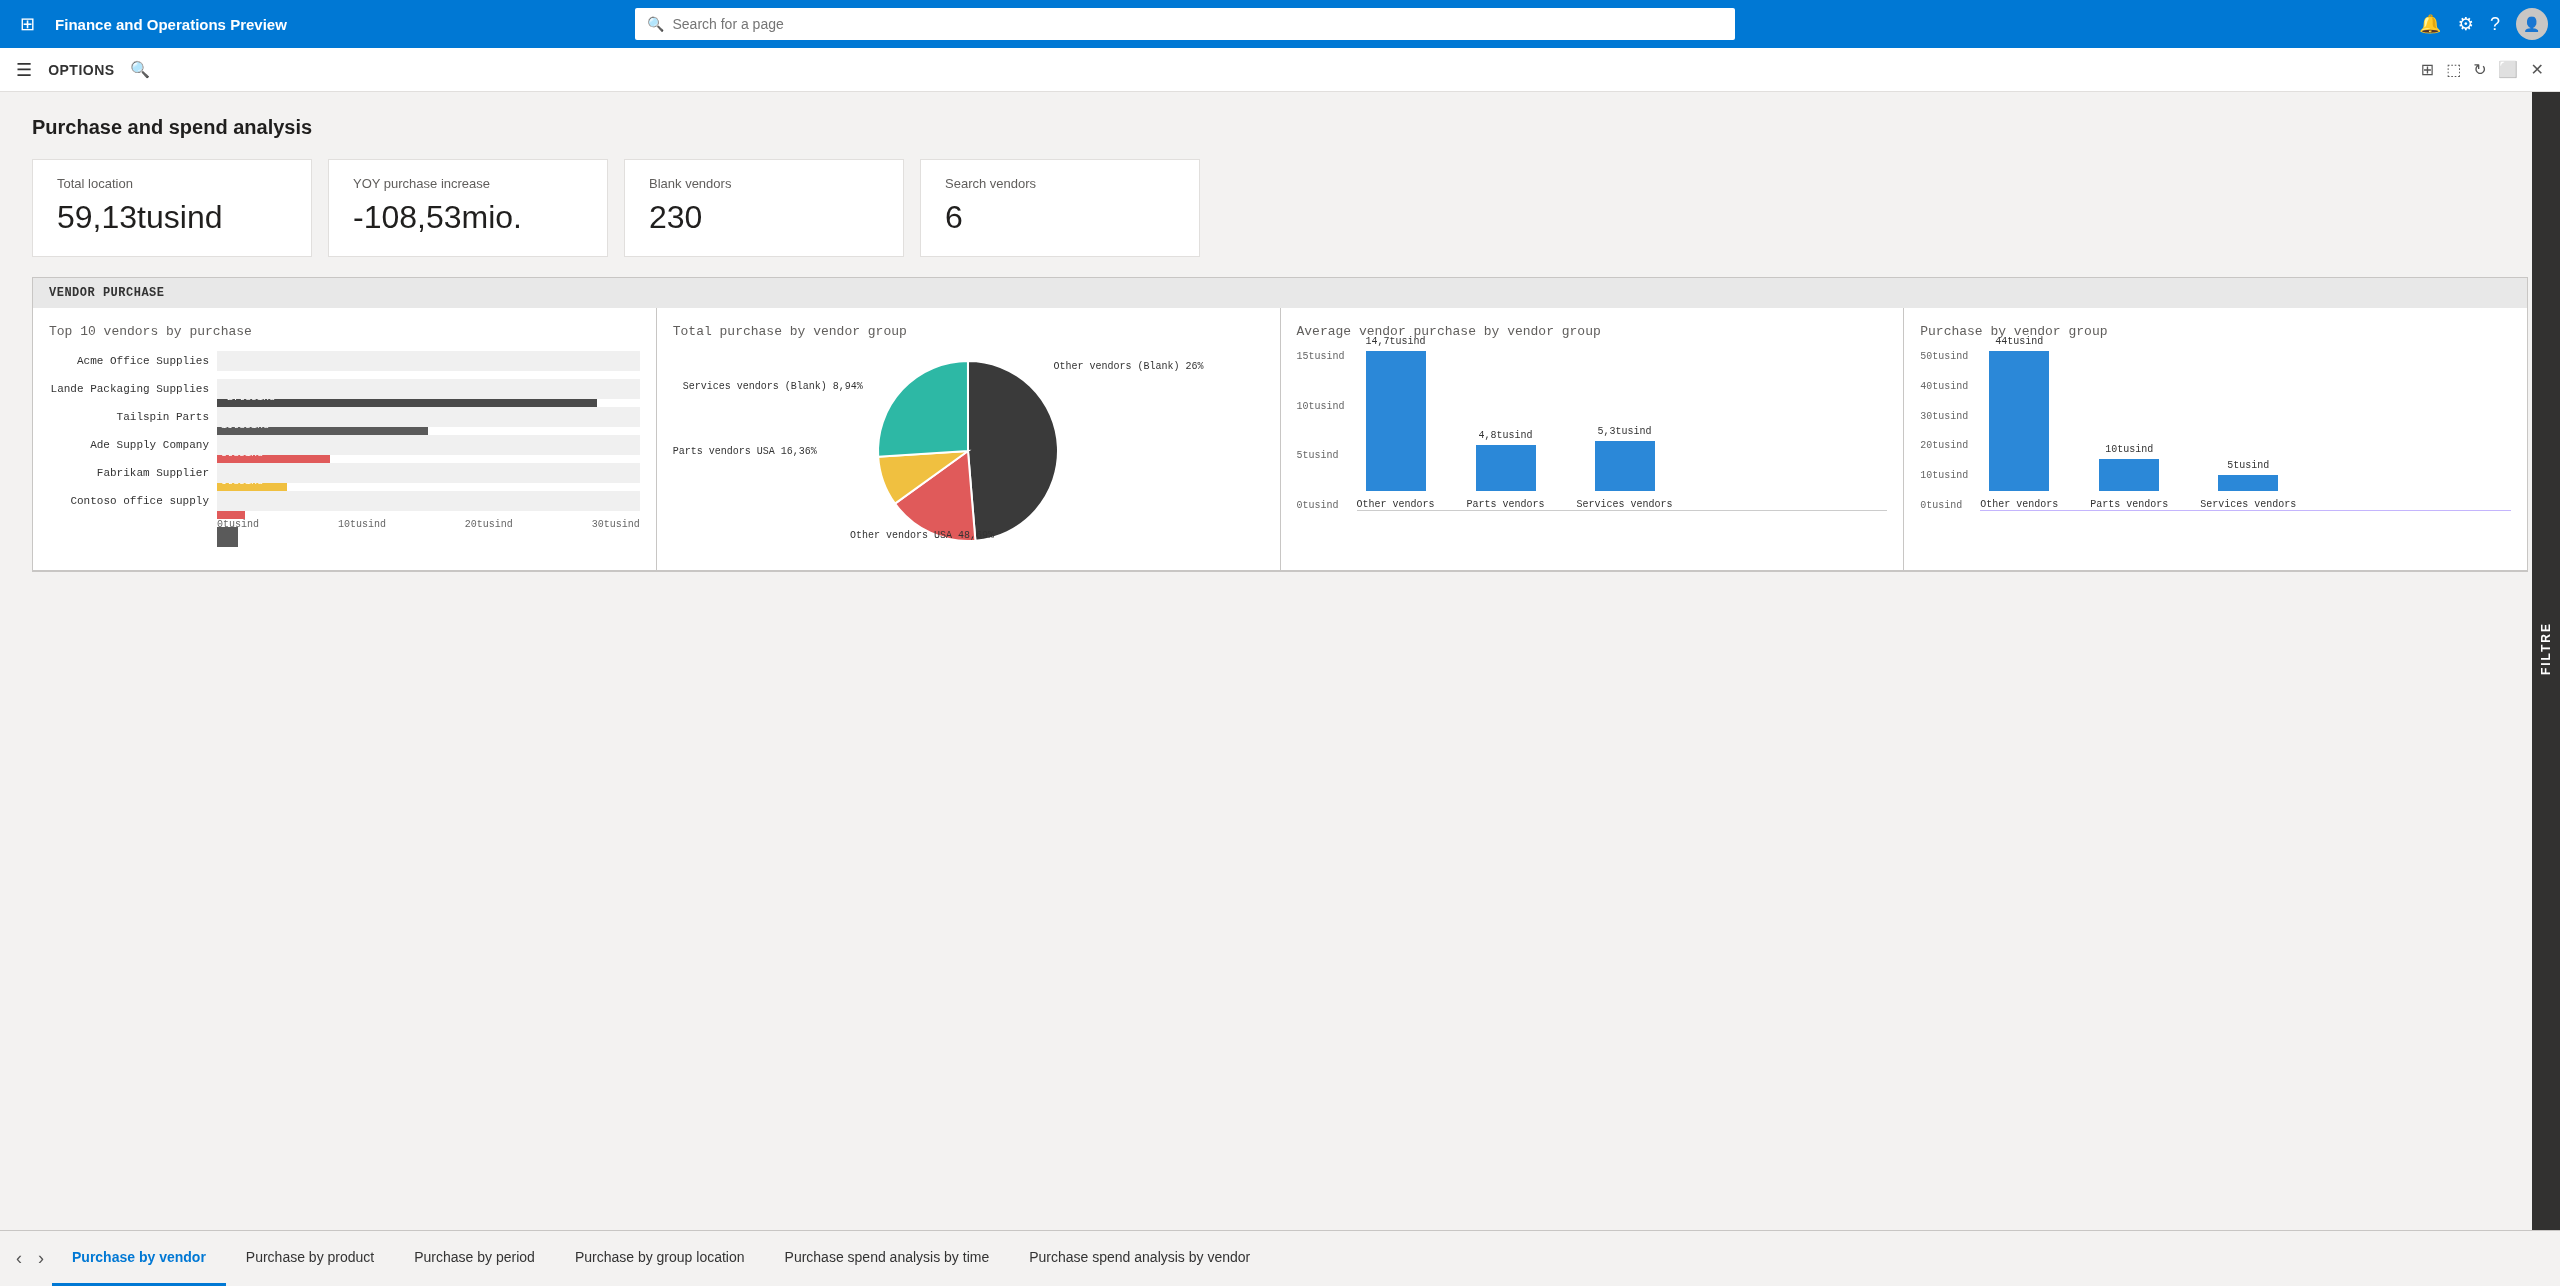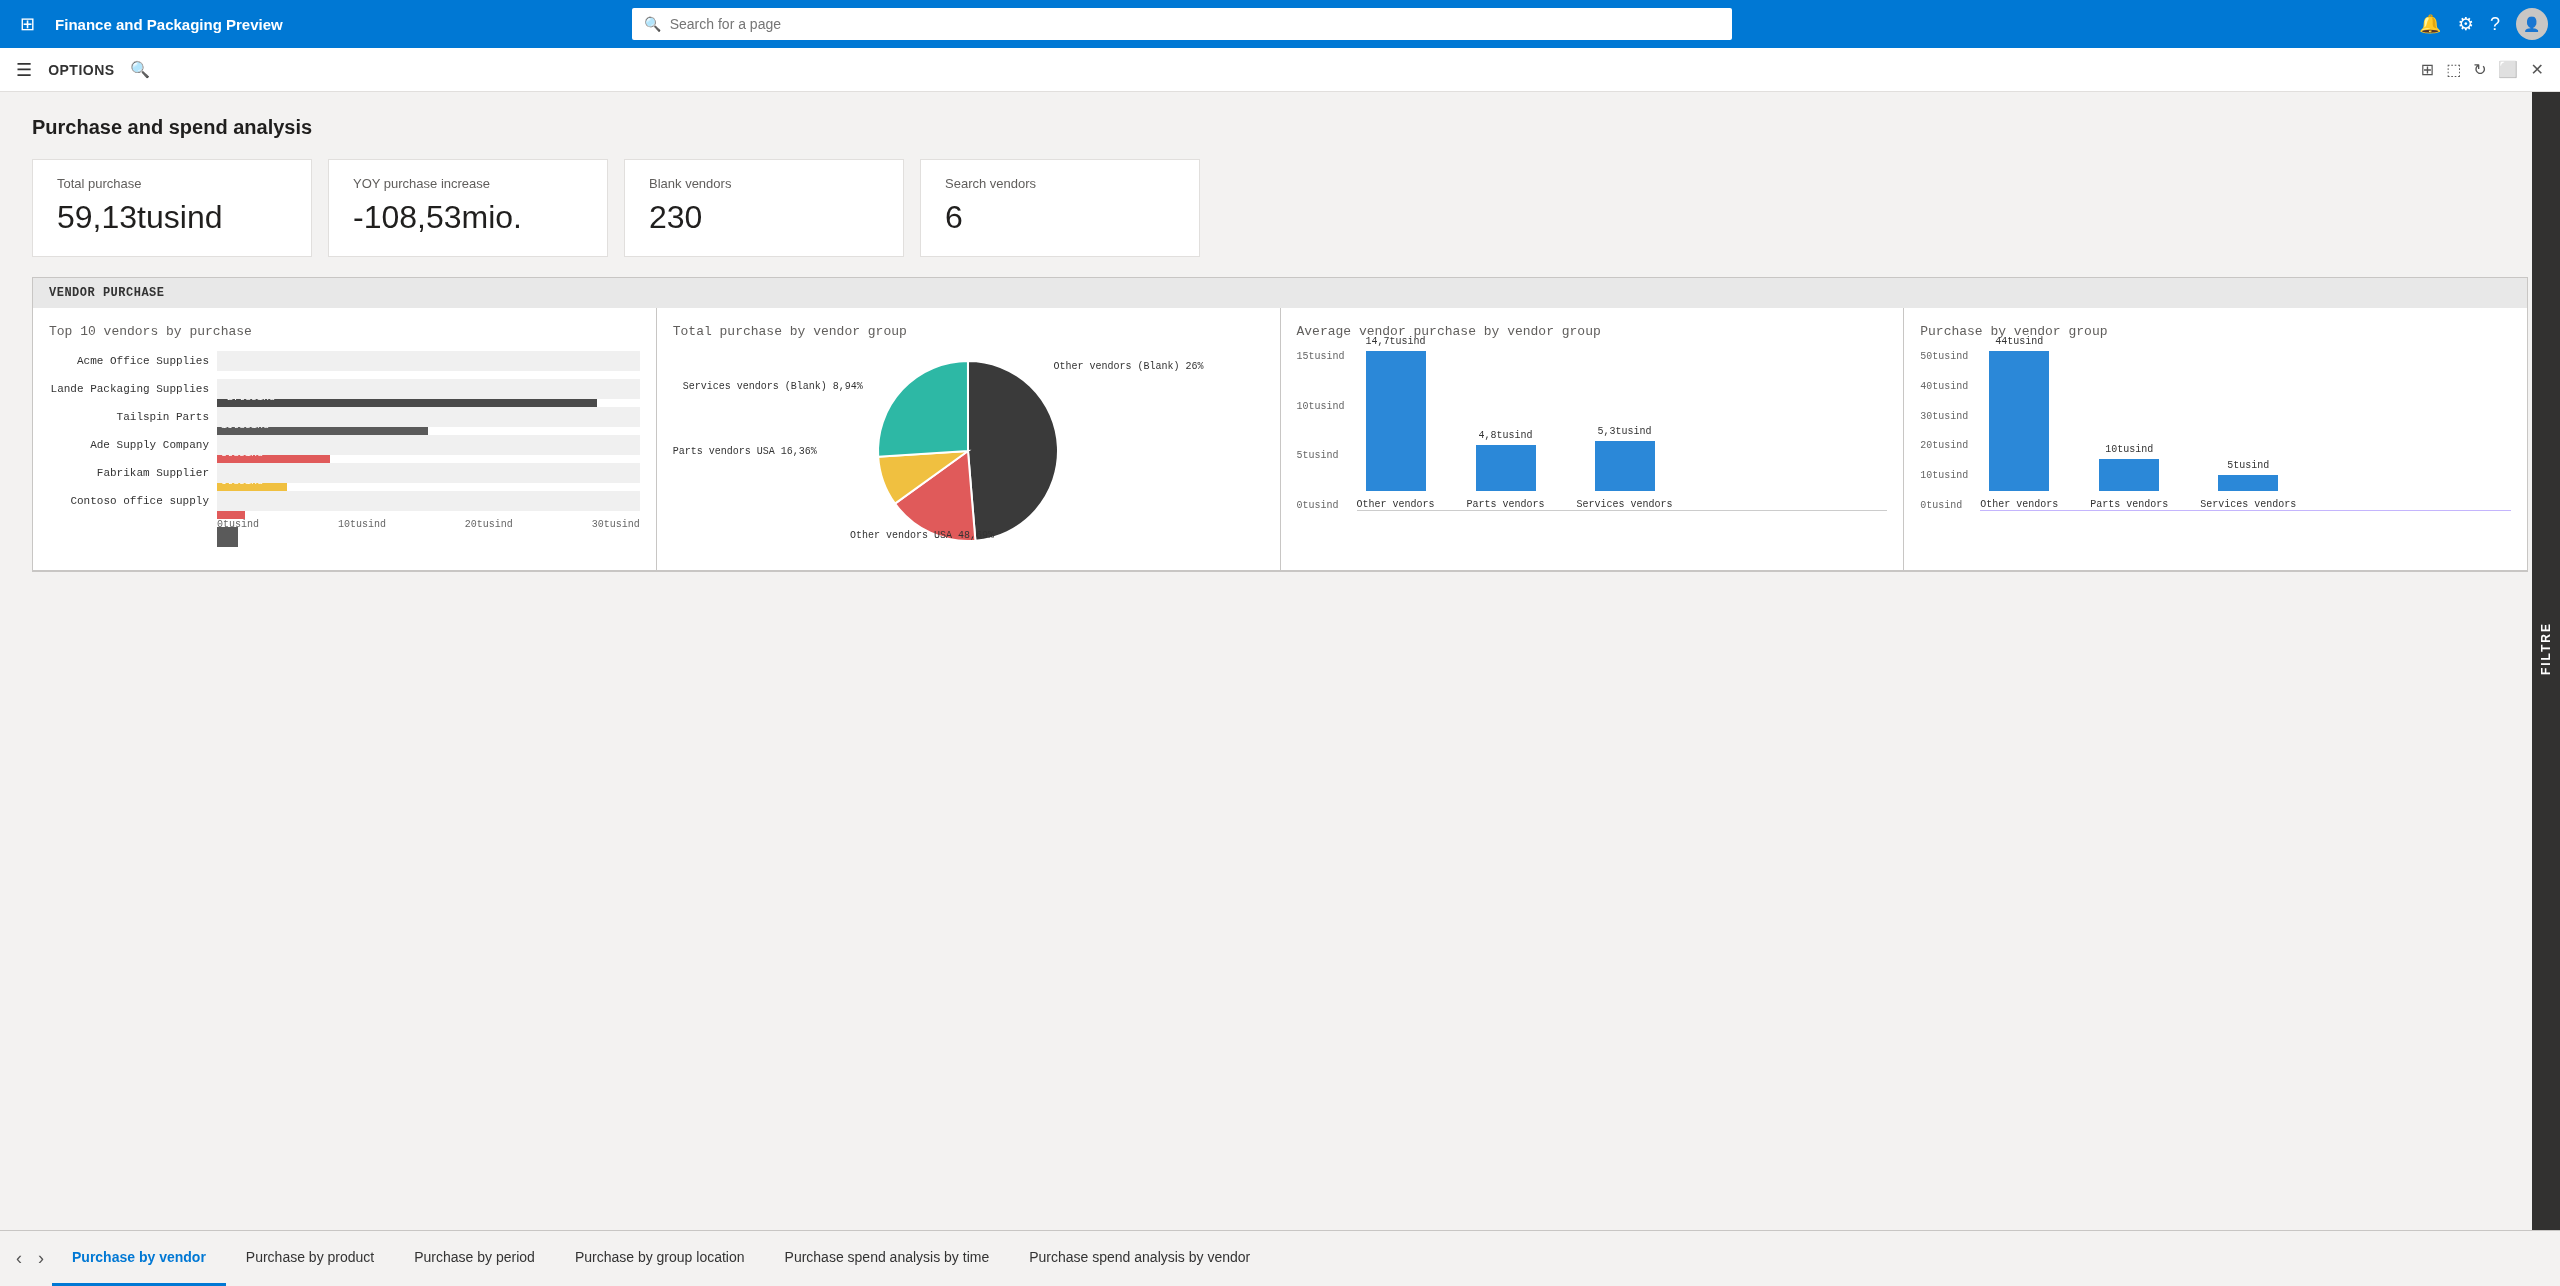--- a/index.html
+++ b/index.html
@@ -297,21 +297,21 @@
       font-size: 14px;
     }
 
     svg.pie-svg { overflow: visible; }
   </style>
 </head>
 <body>
 
 <div class="top-nav">
   <span class="nav-grid-icon">⊞</span>
-  <span class="nav-title">Finance and Packaging Preview</span>
+  <span class="nav-title">Finance and Operations Preview</span>
   <div class="nav-search">
     <span class="nav-search-icon">🔍</span>
     <input type="text" placeholder="Search for a page" style="">
   </div>
   <div class="nav-right">
     <span class="nav-icon">🔔</span>
     <span class="nav-icon">⚙</span>
     <span class="nav-icon">?</span>
     <div class="nav-avatar">👤</div>
   </div>
@@ -328,21 +328,21 @@
     <span>⬜</span>
     <span>✕</span>
   </div>
 </div>
 
 <div class="main-content">
   <div class="page-title">Purchase and spend analysis</div>
 
   <div class="kpi-row">
     <div class="kpi-card">
-      <div class="kpi-label">Total purchase</div>
+      <div class="kpi-label">Total location</div>
       <div class="kpi-value">59,13tusind</div>
     </div>
     <div class="kpi-card">
       <div class="kpi-label">YOY purchase increase</div>
       <div class="kpi-value">-108,53mio.</div>
     </div>
     <div class="kpi-card">
       <div class="kpi-label">Blank vendors</div>
       <div class="kpi-value">230</div>
     </div>

